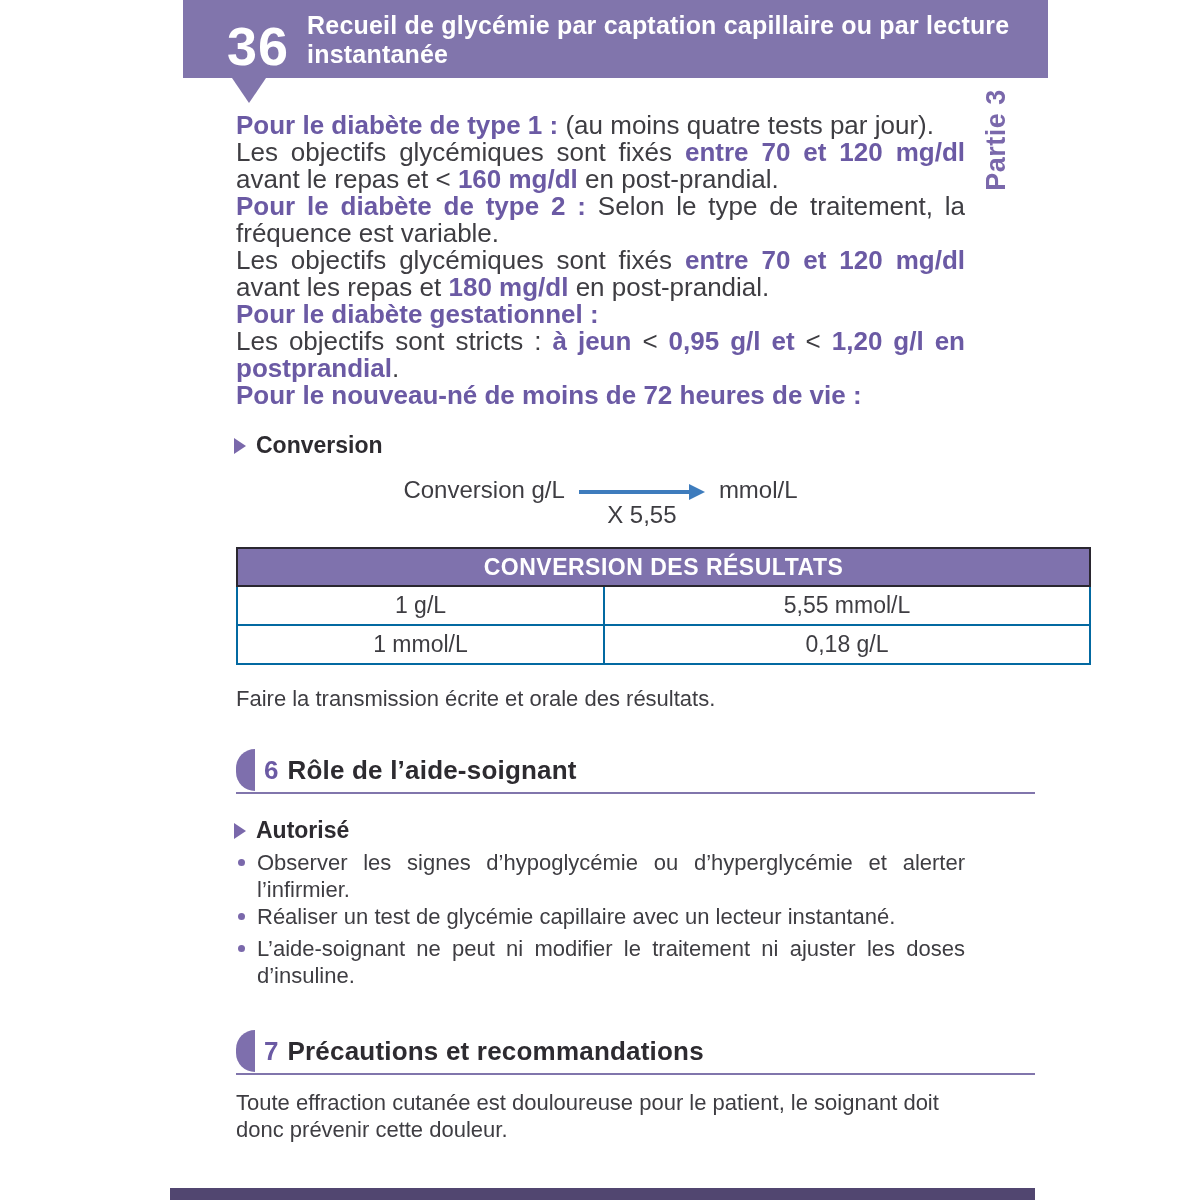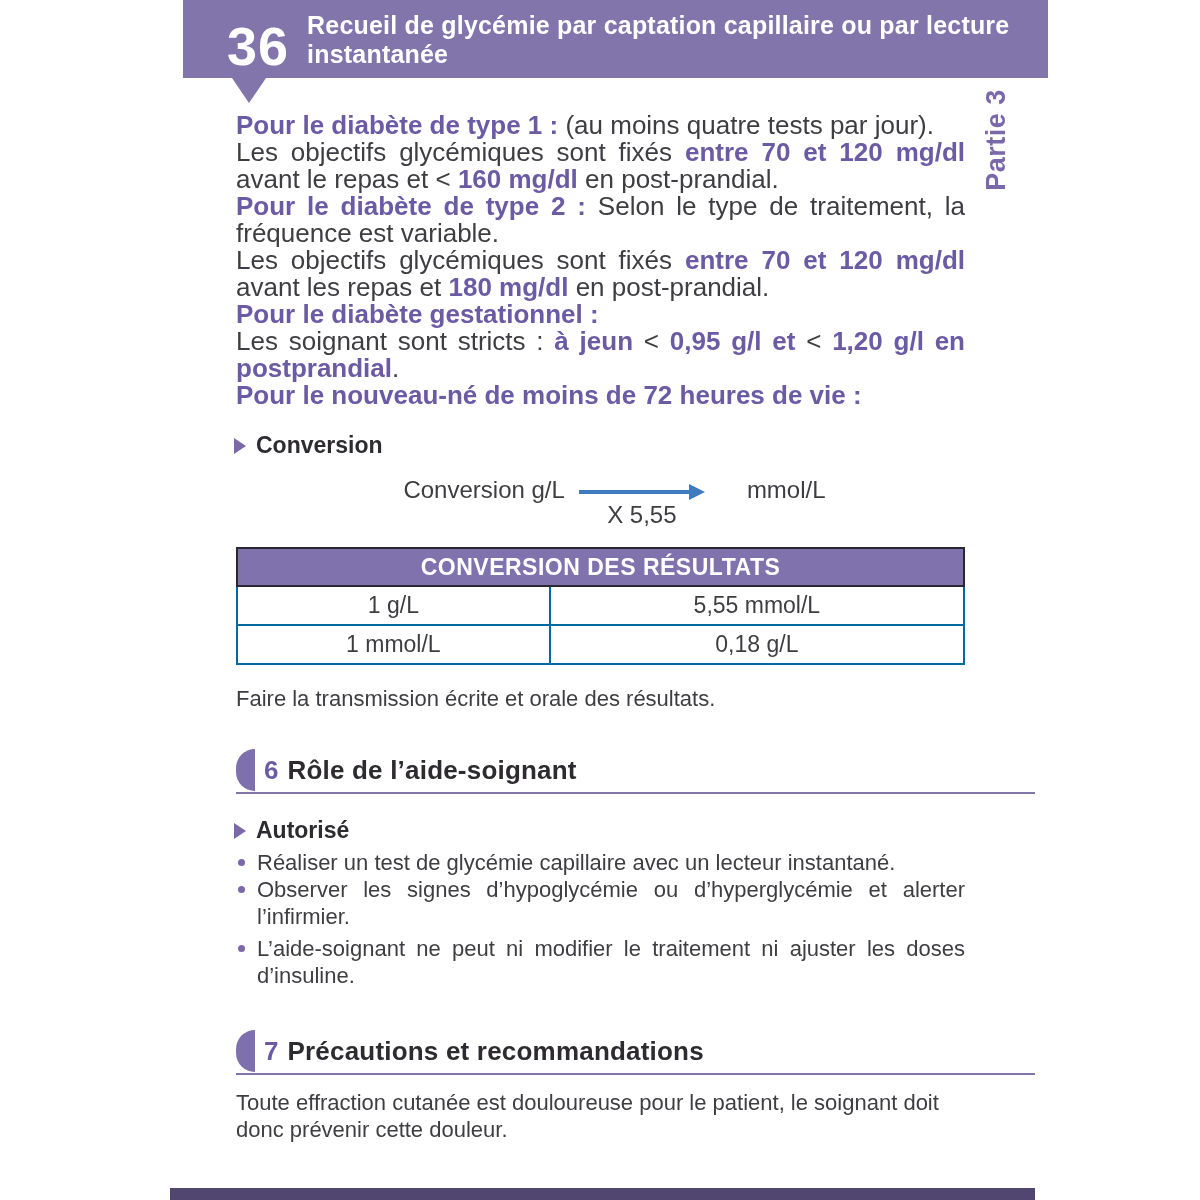--- a/index.html
+++ b/index.html
@@ -69,28 +69,28 @@
     margin-right:10px;
   }
 
   
   .diagram{
     margin-left:66px;width:729px;
     margin-top:14px;
     display:flex;justify-content:center;align-items:flex-start;
     font-size:24px;color:#3e3d42;
   }
-  .diagram .lbl{line-height:34px;margin-left:28px;}
+  .diagram .lbl{line-height:34px;}
   .arrowcol{display:flex;flex-direction:column;align-items:center;margin:0 14px;}
   .arrowcol svg{display:block;margin-top:10px;}
   .factor{font-size:24px;margin-top:0;color:#3e3d42;}
 
   
   .conv-table{
-    margin-left:66px;margin-top:18px;width:729px;
+    margin-left:66px;margin-top:18px;width:855px;
     border-collapse:collapse;
     font-size:23px;color:#3e3d42;
   }
   .conv-table th{
     background:#7f72ad;color:#fff;
     font-size:23px;font-weight:bold;letter-spacing:.5px;
     height:34px;border:2px solid #2a2730;
   }
   .conv-table td{
     border:2px solid #0369a1;height:35px;text-align:center;
@@ -149,21 +149,21 @@
   <div class="partie">Partie 3</div>
 
   <main class="content">
 
     <div class="text-block">
       <p class="para"><span class="pb">Pour le diabète de type 1 : </span><span>(au moins quatre tests par jour).</span></p>
       <p class="para"><span>Les objectifs glycémiques sont fixés </span><span class="pb">entre 70 et 120 mg/dl</span><span> avant le repas et &lt; </span><span class="pb">160 mg/dl</span><span> en post-prandial.</span></p>
       <p class="para"><span class="pb">Pour le diabète de type 2 : </span><span>Selon le type de traitement, la fréquence est variable.</span></p>
       <p class="para"><span>Les objectifs glycémiques sont fixés </span><span class="pb">entre 70 et 120 mg/dl</span><span> avant les repas et </span><span class="pb">180 mg/dl</span><span> en post-prandial.</span></p>
       <p class="para"><span class="pb">Pour le diabète gestationnel :</span></p>
-      <p class="para"><span>Les soignant sont stricts : </span><span class="pb">à jeun </span><span>&lt; </span><span class="pb">0,95 g/l et </span><span>&lt; </span><span class="pb">1,20 g/l en postprandial</span><span>.</span></p>
+      <p class="para"><span>Les objectifs sont stricts : </span><span class="pb">à jeun </span><span>&lt; </span><span class="pb">0,95 g/l et </span><span>&lt; </span><span class="pb">1,20 g/l en postprandial</span><span>.</span></p>
       <p class="para"><span class="pb">Pour le nouveau-né de moins de 72 heures de vie :</span></p>
     </div>
 
     <div class="sub">
       <span class="tri"></span>
       <span>Conversion</span>
     </div>
 
     <div class="diagram">
       <span class="lbl">Conversion g/L</span>
@@ -201,22 +201,22 @@
       <span class="halfdisc"></span>
       <span class="num">6</span>
       <span class="ttl">Rôle de l’aide-soignant</span>
     </div>
 
     <div class="sub">
       <span class="tri"></span>
       <span>Autorisé</span>
     </div>
     <ul class="bullets">
+      <li>Observer les signes d’hypoglycémie ou d’hyperglycémie et alerter l’infirmier.</li>
       <li>Réaliser un test de glycémie capillaire avec un lecteur instantané.</li>
-      <li>Observer les signes d’hypoglycémie ou d’hyperglycémie et alerter l’infirmier.</li>
     </ul>
 
     <ul class="bullets">
       <li>L’aide-soignant ne peut ni modifier le traitement ni ajuster les doses d’insuline.</li>
     </ul>
 
     <div class="sect" style="margin-top:40px;">
       <span class="halfdisc"></span>
       <span class="num">7</span>
       <span class="ttl">Précautions et recommandations</span>

